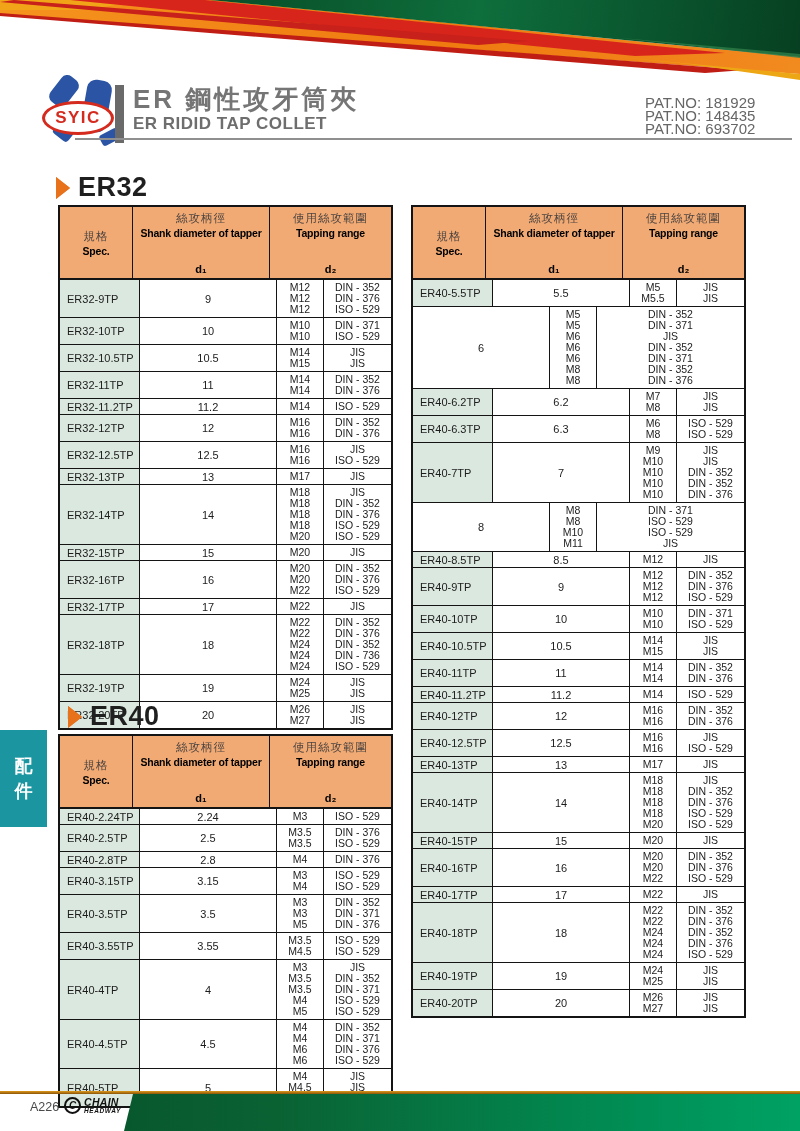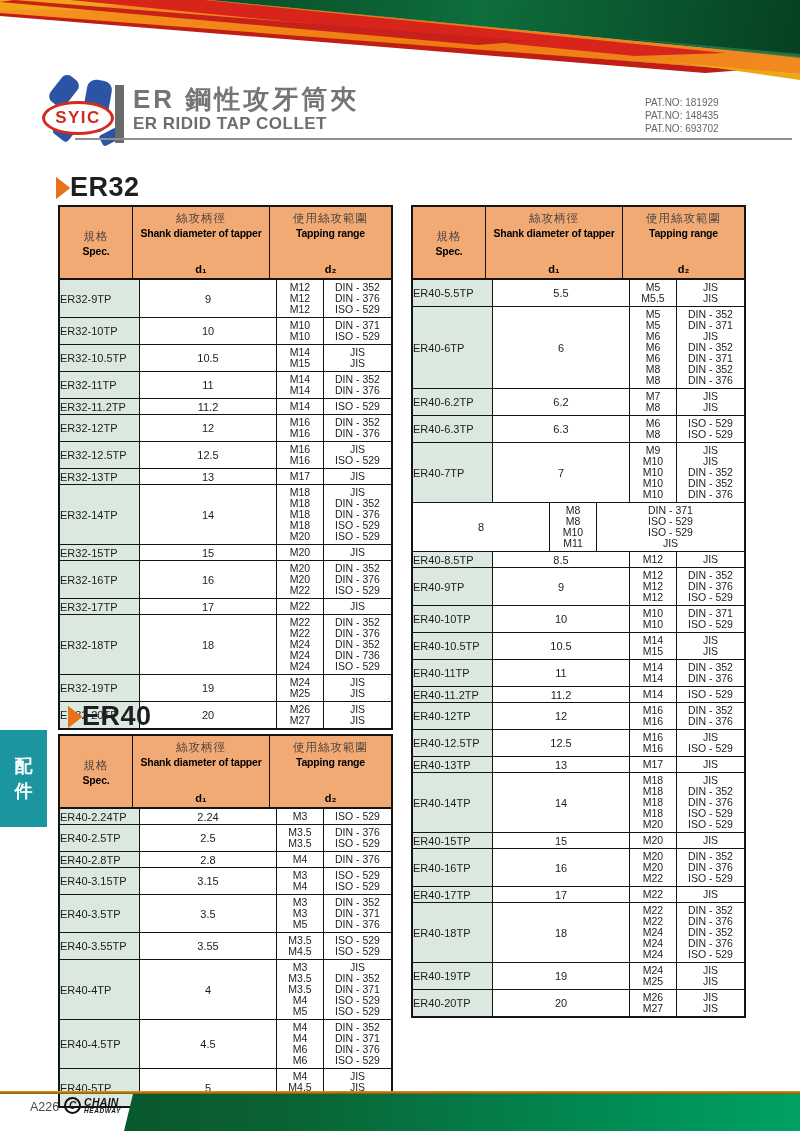--- a/index.html
+++ b/index.html
@@ -35,43 +35,43 @@
     border:3px solid #d42b1e; border-radius:50%;
     display:flex; align-items:center; justify-content:center;
   }
   .logo .oval span { color:#d42b1e; font-weight:bold; font-size:17px; letter-spacing:1.5px; }
   .title-bar { position:absolute; left:115px; top:85px; width:9px; height:58px; background:#6a6a6a; }
   .title-zh { position:absolute; left:133px; top:82px; font-size:26px; font-weight:600;
     color:#757575; letter-spacing:3px; white-space:nowrap; }
   .title-en { position:absolute; left:133px; top:114px; font-size:17px; font-weight:bold;
     color:#6e6e6e; letter-spacing:.5px; white-space:nowrap; }
   .title-rule { position:absolute; left:75px; top:138px; width:717px; height:2px; background:#8f8f8f; }
-  .patents { position:absolute; left:645px; top:96px; font-size:10px; color:#666;
+  .patents { position:absolute; left:645px; top:96px; font-size:15px; color:#666;
     line-height:13px; white-space:nowrap; }
   
-  .section-title { position:absolute; display:flex; align-items:center; }
+  .section-title { position:absolute; display:flex; align-items:center; gap:8px; }
   .sec-arrow { width:0; height:0; border-left:14px solid #e8711c;
     border-top:11px solid transparent; border-bottom:11px solid transparent;
     filter:drop-shadow(0 0 0 #e8711c); }
   .sec-label { font-size:27px; font-weight:bold; color:#1f1f1f; letter-spacing:.5px; }
   
   .spec-table { position:absolute; width:335px; border:2px solid #141414; box-sizing:border-box; background:#fff; }
   .thead { display:flex; background:#f2aa74; border-bottom:2px solid #141414; }
   .th { display:flex; flex-direction:column; justify-content:center; align-items:center;
     gap:1px; padding:4px 0 3px 0; box-sizing:border-box; text-align:center; }
   .th-spec { width:73px; border-right:1px solid #141414; }
   .th-shank { width:137px; border-right:1px solid #141414; }
   .th-tap { flex:1; }
   .th .zh { font-size:11.5px; color:#4c4440; letter-spacing:1px; }
   .th .en { font-size:10.5px; font-weight:bold; color:#000; letter-spacing:-.2px; }
   .th .sub { font-size:11px; font-weight:bold; color:#000;margin-top:23px; }
   .trow { display:flex; border-top:1px solid #141414; align-items:stretch; }
   .trow:first-child { border-top:none; }
   .c-spec { width:80px; border-right:1px solid #141414; background:#dbe8df;
-    display:flex; align-items:center; box-sizing:border-box;
+    display:flex; align-items:center; padding-left:7px; box-sizing:border-box;
     font-size:11px; color:#1c1c1c; }
   .c-d1 { width:137px; border-right:1px solid #141414; display:flex; align-items:center;
     justify-content:center; box-sizing:border-box; font-size:11px; color:#1c1c1c; }
   .c-taps { flex:1; display:flex; flex-direction:column; justify-content:center; padding:2px 0; }
   .tap-line { display:flex; line-height:11px; font-size:10.5px; color:#1c1c1c; }
   .tap-m { width:46px; text-align:center; }
   .tap-std { flex:1; text-align:center; border-left:1px solid #141414; margin-top:-2px;
     margin-bottom:-2px; padding-top:2px; padding-bottom:2px; line-height:11px; }
   .c-taps .tap-line:first-child .tap-std { margin-top:-2px; }
   
@@ -576,21 +576,20 @@
               <div class="tap-m">M5</div>
               <div class="tap-std">JIS</div>
             </div>
             <div class="tap-line">
               <div class="tap-m">M5.5</div>
               <div class="tap-std">JIS</div>
             </div>
           </div>
         </div>
         <div class="trow">
-          <div class="c-spec">ER40-6TP</div>
           <div class="c-d1">6</div>
           <div class="c-taps">
             <div class="tap-line">
               <div class="tap-m">M5</div>
               <div class="tap-std">DIN - 352</div>
             </div>
             <div class="tap-line">
               <div class="tap-m">M5</div>
               <div class="tap-std">DIN - 371</div>
             </div>

